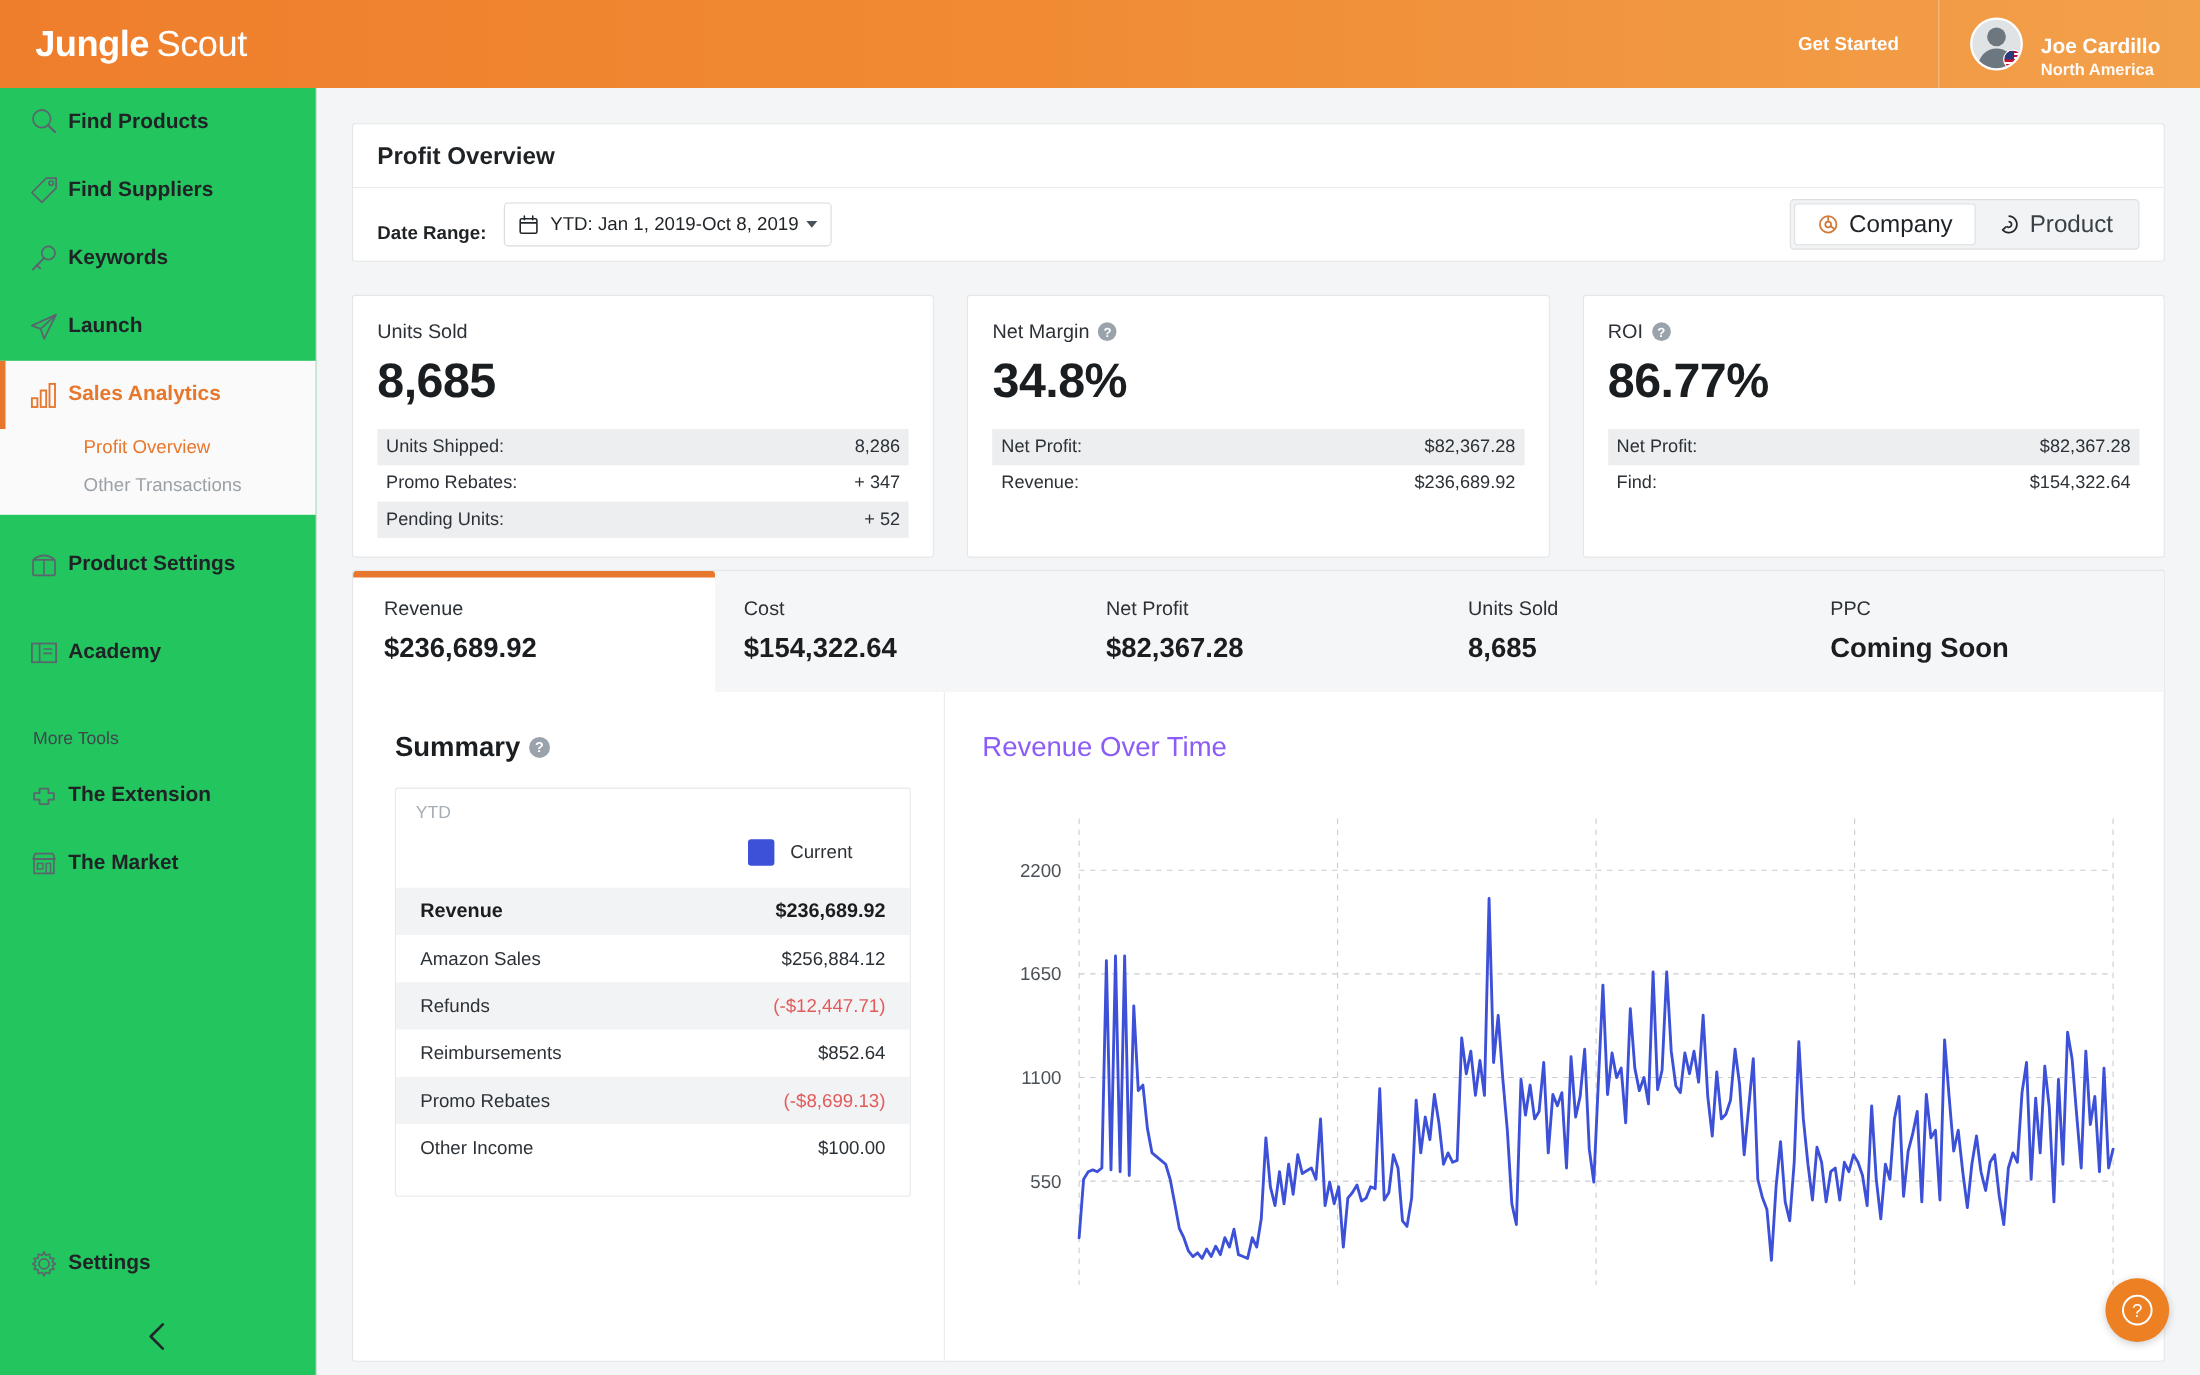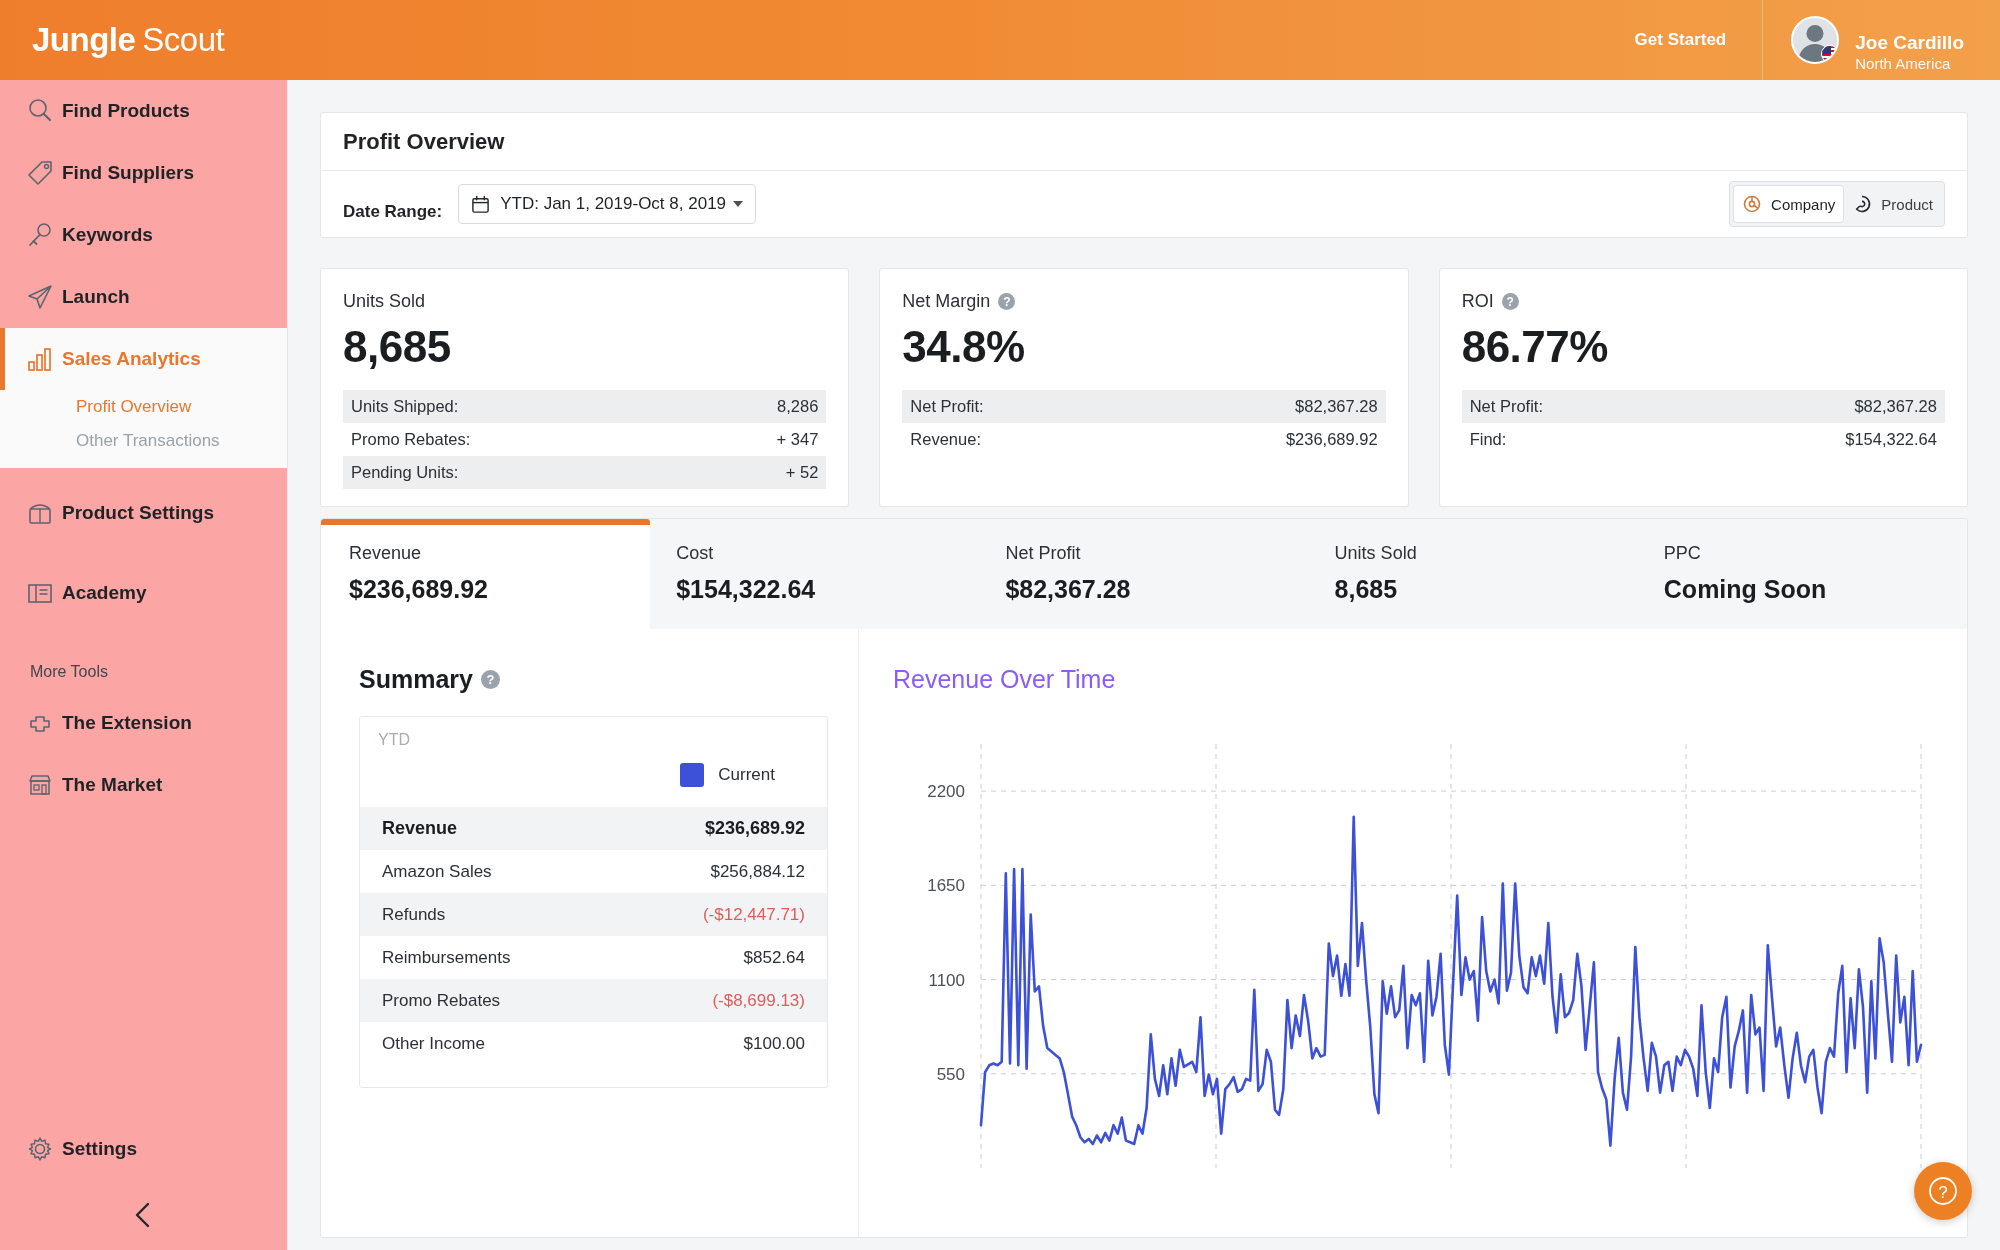--- a/index.html
+++ b/index.html
@@ -47,26 +47,26 @@
   .flag {
     position: absolute; right: -2px; bottom: -1px; width: 18px; height: 18px;
     border-radius: 50%; border: 1.5px solid #fff; overflow: hidden;
     background: #fff;
   }
   .flag .fl-red { position:absolute; left:0; top:0; width:100%; height:100%;
     background: repeating-linear-gradient(#c8102e 0 2px, #fff 2px 4px); }
   .flag .fl-blue { position:absolute; left:0; top:0; width:9px; height:8px; background:#2b3a78; }
   .user-text { margin-left: 16px; line-height: 1.25; }
   .user-name { font-size: 19px; font-weight: 700; color: #fff; white-space: nowrap; margin-top: 24px; }
-  .user-region { font-size: 15px; font-weight: 400; color: #fff; opacity: .95; white-space: nowrap; }
+  .user-region { font-size: 15px; font-weight: 700; color: #fff; opacity: .95; white-space: nowrap; }
 
   
   .sidebar {
     position: absolute; top: 80px; left: 0; width: 288px; height: 1170px;
-    background: #fca5a5; border-right: 1px solid #e4e6e8; text-align: right;
+    background: #22c55e; border-right: 1px solid #e4e6e8; text-align: right;
   }
   .nav-item {
     display: flex; align-items: center; height: 62px; padding-left: 18px;
     position: relative; cursor: pointer;
   }
   .nav-icon { width: 44px; display: flex; align-items: center; justify-content: center; flex: none; }
   .nav-label { font-size: 19px; font-weight: 700; color: #1f2326; white-space: nowrap; }
   .nav-item.active { background: #fafafa; }
   .nav-item.active::before {
     content: ""; position: absolute; left: 0; top: 0; width: 5px; height: 100%; background: #e8772e;
@@ -108,22 +108,22 @@
   }
   .dr-text { font-size: 17px; color: #1f2326; margin-left: 10px; white-space: nowrap; }
   .caret { margin-left: auto; width: 0; height: 0;
     border-left: 5px solid transparent; border-right: 5px solid transparent;
     border-top: 6px solid #4b5257; }
   .seg {
     margin-left: auto; display: flex; background: #f2f3f4; border: 1px solid #dcdfe1;
     border-radius: 4px; padding: 3px;
   }
   .seg-btn {
-    display: flex; align-items: center; gap: 9px; padding: 0 8px; height: 38px;
-    font-size: 15px; color: #3a4146; cursor: pointer; border-radius: 3px; justify-content: flex-end;
+    display: flex; align-items: center; gap: 9px; padding: 0 20px; height: 38px;
+    font-size: 22px; color: #3a4146; cursor: pointer; border-radius: 3px; justify-content: flex-end;
   }
   .seg-btn.on { background: #fff; border: 1px solid #dcdfe1; color: #1f2326; }
 
   
   .kpis { position: absolute; left: 32px; top: 188px; width: 1648px; display: flex; gap: 30px; }
   .kpi { flex: 1; background: #fff; border: 1px solid #e4e6e8; border-radius: 3px; padding: 22px 22px 14px 22px; }
   .kpi-label { font-size: 18px; color: #2b3136; display: flex; align-items: center; gap: 8px; }
   .kpi-value { font-size: 44px; font-weight: 700; color: #1a1e21; margin: 10px 0 18px 0; letter-spacing: -0.5px; }
   .kpi-row { display: flex; justify-content: space-between; font-size: 16.5px; color: #2b3136;
     padding: 7px 8px; }

